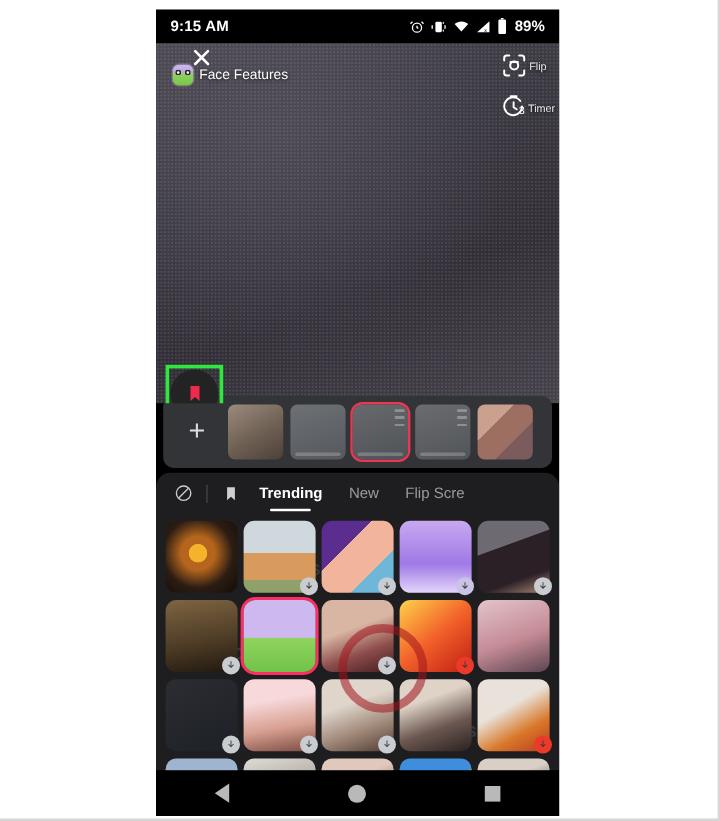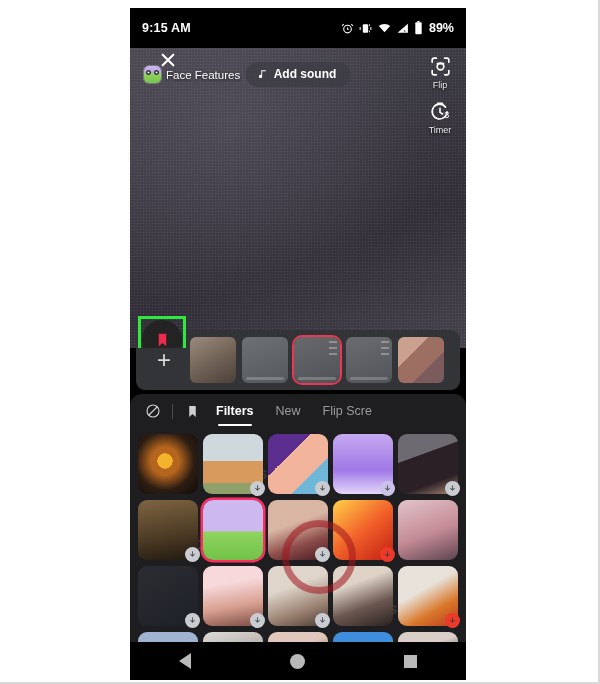--- a/index.html
+++ b/index.html
@@ -13,21 +13,21 @@
     box-sizing:border-box;border-right:2px solid #d8d8d8;border-bottom:2px solid #d8d8d8;
     pointer-events:none;
   }
   
   .phone{
     position:absolute;left:130px;top:8px;width:336px;height:672px;
     background:#000;overflow:hidden;
   }
   
   .statusbar{
-    position:relative;height:40px;background:#000;color:#fff;
+    position:relative;height:28px;background:#000;color:#fff;
     display:flex;align-items:center;padding:0 12px;box-sizing:border-box;
   }
   .sb-time{font-size:12.5px;font-weight:bold;letter-spacing:.2px;}
   .sb-right{margin-left:auto;display:flex;align-items:center;gap:4px;}
   .sb-ic{display:block;}
   .sb-batt{font-size:12.5px;font-weight:bold;margin-left:2px;}
 
   
   .viewfinder{
     position:relative;height:300px;
@@ -69,21 +69,21 @@
     background:rgba(60,60,68,.72);border-radius:14px;
     padding:5px 14px 6px 11px;display:flex;align-items:center;gap:6px;z-index:4;
   }
   .sound-label{color:#fff;font-size:12px;font-weight:bold;}
   
   .rail{
     position:absolute;right:2px;top:6px;width:48px;z-index:4;
     display:flex;flex-direction:column;align-items:center;
   }
   .rail-item{
-    display:flex;flex-direction:column;align-items:center;
+    display:flex;align-items:center;
     margin-bottom:10px;width:48px;
   }
   .rail-label{
     color:#e9e9e9;font-size:9px;margin-top:1px;
     text-shadow:0 1px 3px rgba(0,0,0,.9);
   }
   
   .save-highlight{
     position:absolute;left:8px;top:268px;width:48px;height:48px;
     border:3px solid #2ee83f;box-sizing:border-box;z-index:6;
@@ -223,27 +223,20 @@
     <div class="noise"></div>
 
     <div class="effect-chip">
       <svg class="effect-close" viewBox="0 0 24 24" stroke="#fff" stroke-width="3.2" fill="none" stroke-linecap="round">
         <path d="M4 4 L20 20 M20 4 L4 20"></path>
       </svg>
       <div class="effect-thumb"></div>
       <span class="effect-name">Face Features</span>
     </div>
 
-    <div class="sound-pill">
-      <svg width="11" height="12" viewBox="0 0 24 24" fill="#fff">
-        <path d="M10 4h10v2H12v11.2a3.6 3.6 0 1 1-2-3.2V4z"></path>
-        <circle cx="8.4" cy="17.4" r="3.1"></circle>
-      </svg>
-      <span class="sound-label">Add sound</span>
-    </div>
 
     <div class="rail">
       <div class="rail-item">
         <svg width="25" height="25" viewBox="0 0 24 24" fill="none" stroke="#fff" stroke-width="1.6" stroke-linecap="round">
           <path d="M4 8V6a2 2 0 0 1 2-2h2"></path>
             <path d="M16 4h2a2 2 0 0 1 2 2v2"></path>
           <path d="M20 16v2a2 2 0 0 1-2 2h-2"></path>
             <path d="M8 20H6a2 2 0 0 1-2-2v-2"></path>
           <circle cx="12" cy="12" r="3.2"></circle>
             <path d="M9 9.2h6"></path>
@@ -295,21 +288,21 @@
           <circle cx="12" cy="12" r="9"></circle>
             <path d="M5.6 18.4L18.4 5.6"></path>
         </svg>
       </div>
       <div class="tab-div"></div>
       <div class="tab-ic">
         <svg width="13" height="15" viewBox="0 0 24 24" fill="#cfcfd2">
           <path d="M6 2h12v20l-6-5.4L6 22V2z"></path>
         </svg>
       </div>
-      <div class="tab active">Filters</div>
+      <div class="tab active">Trending</div>
       <div class="tab">New</div>
       <div class="tab">Flip Scre</div>
     </div>
 
     <div class="watermarks">
       <span class="wm" style="left:78px;top:70px;">3</span>
       <span class="wm" style="left:128px;top:70px;">s</span>
       <span class="wm" style="left:32px;top:140px;">Effects</span>
       <span class="wm" style="left:228px;top:140px;">Up</span>
       <span class="wm" style="left:208px;top:205px;">ate</span>

